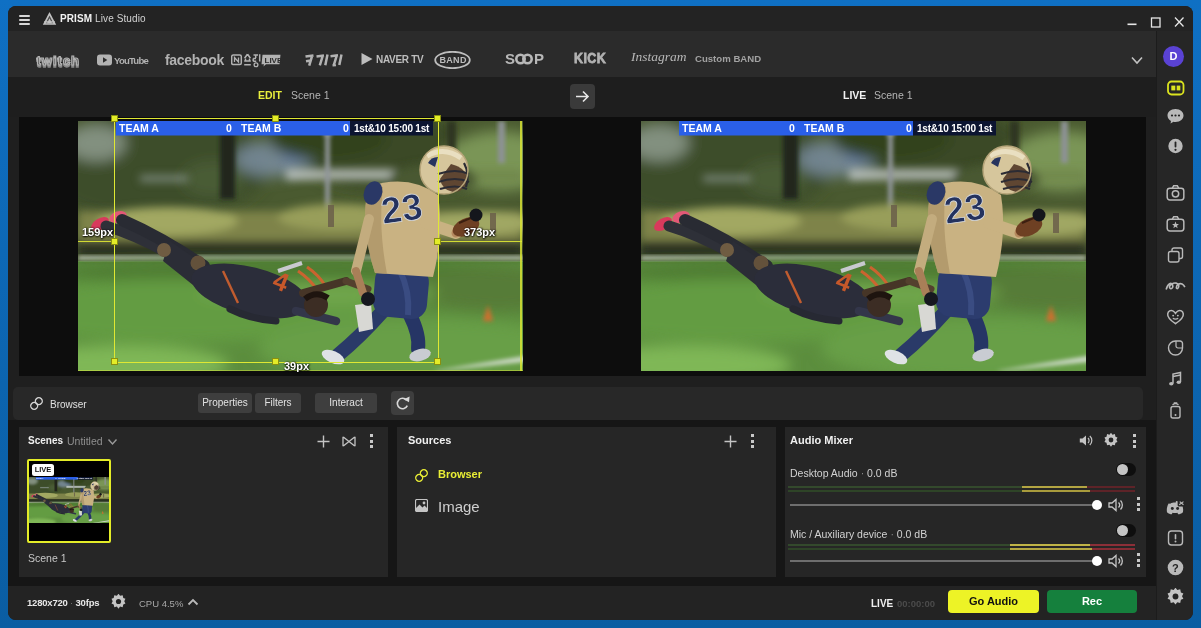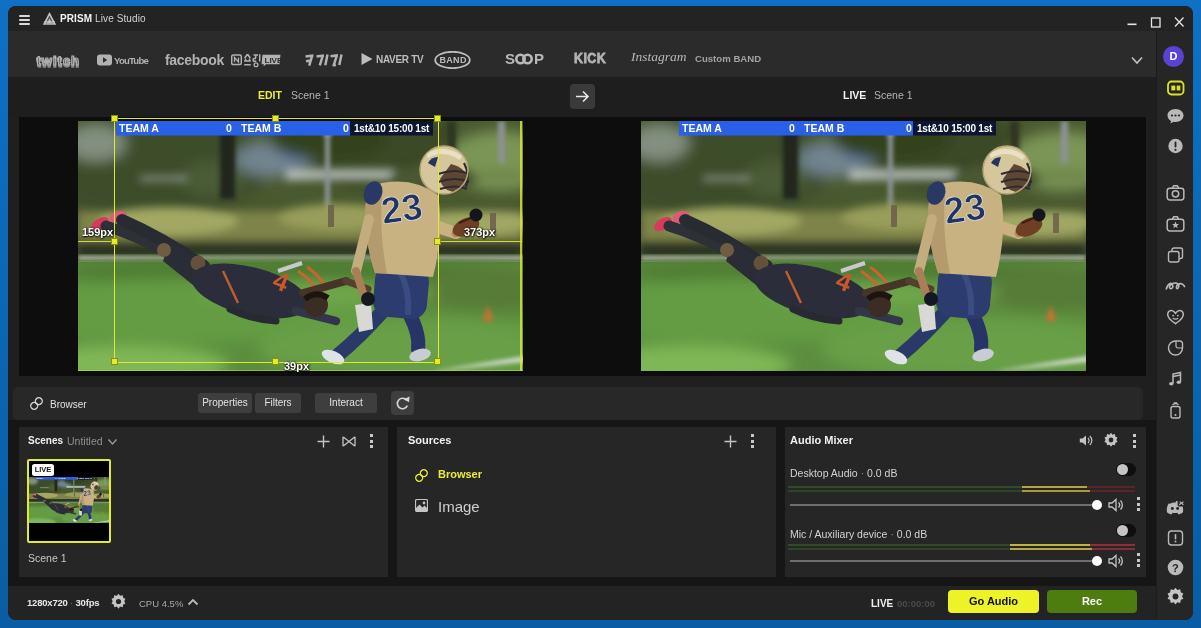--- a/index.html
+++ b/index.html
@@ -258,21 +258,21 @@
         <path d="M7 0.5 L8.6 2.6 L11.2 2 L11.8 4.7 L14 5.6 L12.8 8 L14 10.4 L11.8 11.3 L11.2 14 L8.6 13.4 L7 15.5 L5.4 13.4 L2.8 14 L2.2 11.3 L0 10.4 L1.2 8 L0 5.6 L2.2 4.7 L2.8 2 L5.4 2.6 Z" fill="#c4c4c4" transform="scale(0.93) translate(0.5,-0.8)"></path>
         <circle cx="7" cy="7" r="2.4" fill="#232323"></circle>
       </svg>
     <div class="a" style="left:131px;top:12px;font-size:9.5px;color:#a8a8a8">CPU 4.5%</div>
     <svg class="a" style="left:179px;top:12px" width="12" height="9" viewBox="0 0 12 9">
         <path d="M1.5 6.5 L6 2 L10.5 6.5" fill="none" stroke="#b9b9b9" stroke-width="1.8"></path>
       </svg>
     <div class="a" style="left:863px;top:12px;font-size:10px;font-weight:bold;color:#f0f0f0">LIVE</div>
     <div class="a" style="left:889px;top:12px;font-size:9.5px;color:#4b4b4b;font-weight:bold">00:00:00</div>
     <div class="a" style="left:940px;top:4px;width:91px;height:23px;background:#edf326;border-radius:4px;color:#101010;font-size:11px;font-weight:bold;text-align:center;line-height:23px">Go Audio</div>
-    <div class="a" style="left:1039px;top:4px;width:90px;height:23px;background:#4d7c0f;border-radius:4px;color:#fff;font-size:11px;font-weight:bold;text-align:center;line-height:23px">Rec</div>
+    <div class="a" style="left:1039px;top:4px;width:90px;height:23px;background:#15803d;border-radius:4px;color:#fff;font-size:11px;font-weight:bold;text-align:center;line-height:23px">Rec</div>
   </div>
 
   <div class="a" id="sidebar">
     <svg class="sicon" style="top:49px" width="37" height="16" viewBox="0 0 20 16">
         <rect x="2.5" y="1.5" width="15.5" height="13" rx="3.5" fill="none" stroke="#dbe41f" stroke-width="1.8"></rect>
         <rect x="5.8" y="5.6" width="4" height="4.8" fill="#dbe41f"></rect>
         <rect x="11.2" y="5.6" width="3.6" height="4.8" fill="#dbe41f"></rect>
       </svg>
     <svg class="sicon" style="top:77px" width="37" height="16" viewBox="0 0 18 16">
         <path d="M9 1 C4 1 1 4 1 7.5 C1 10 2.5 12 4.5 13 L4 15.5 L7 13.8 C7.6 14 8.3 14 9 14 C14 14 17 11 17 7.5 C17 4 14 1 9 1 Z" fill="#b9b9b9"></path>

